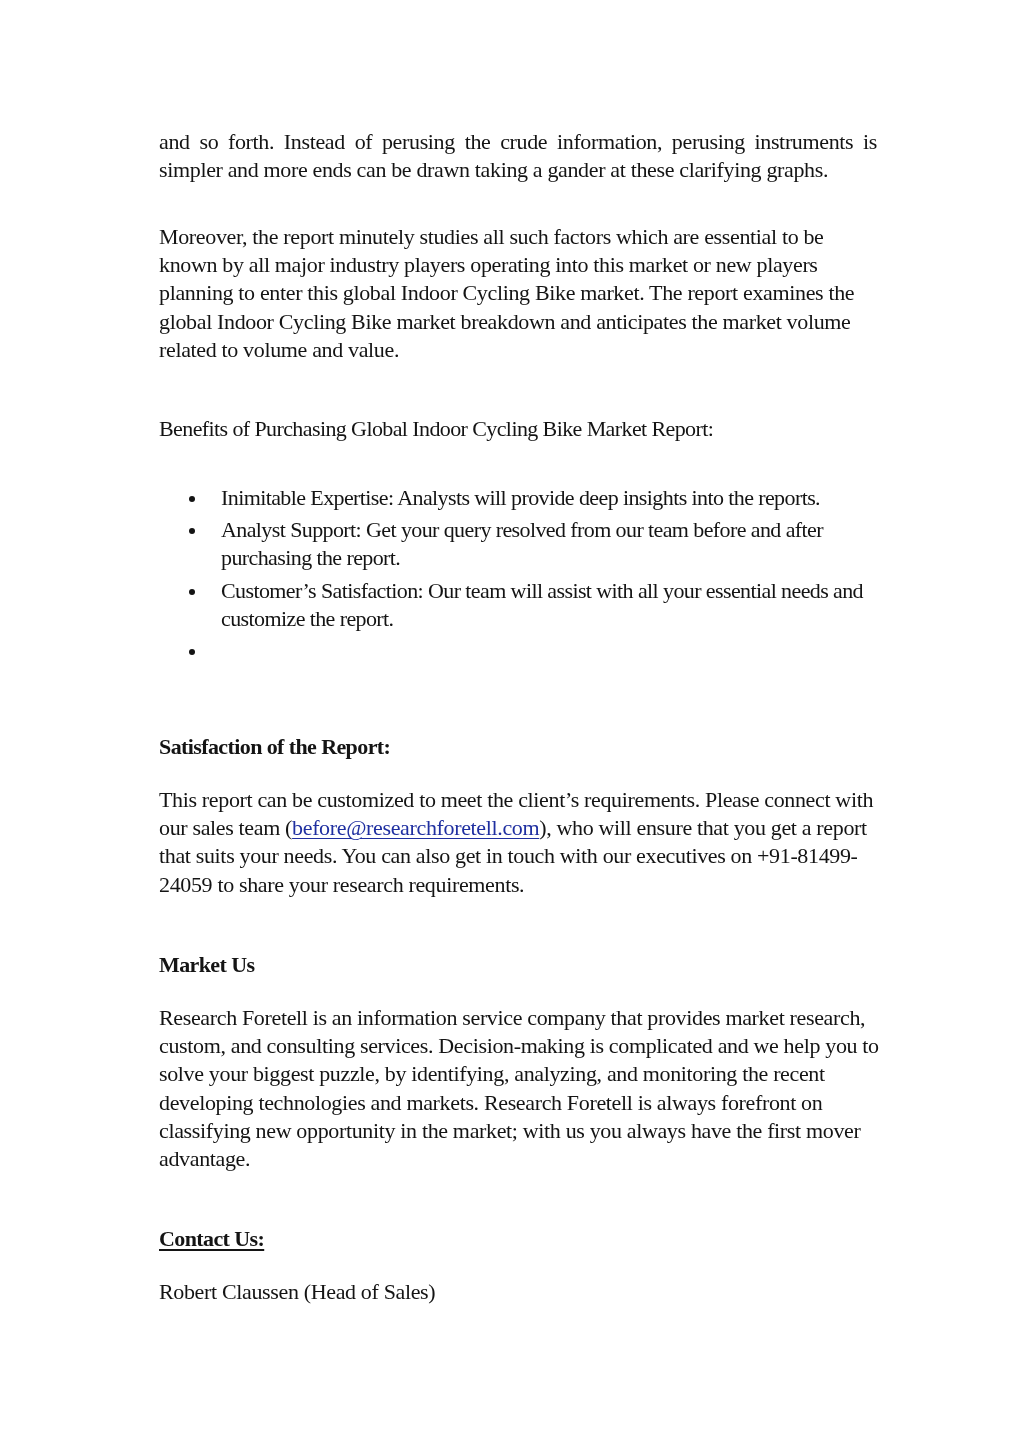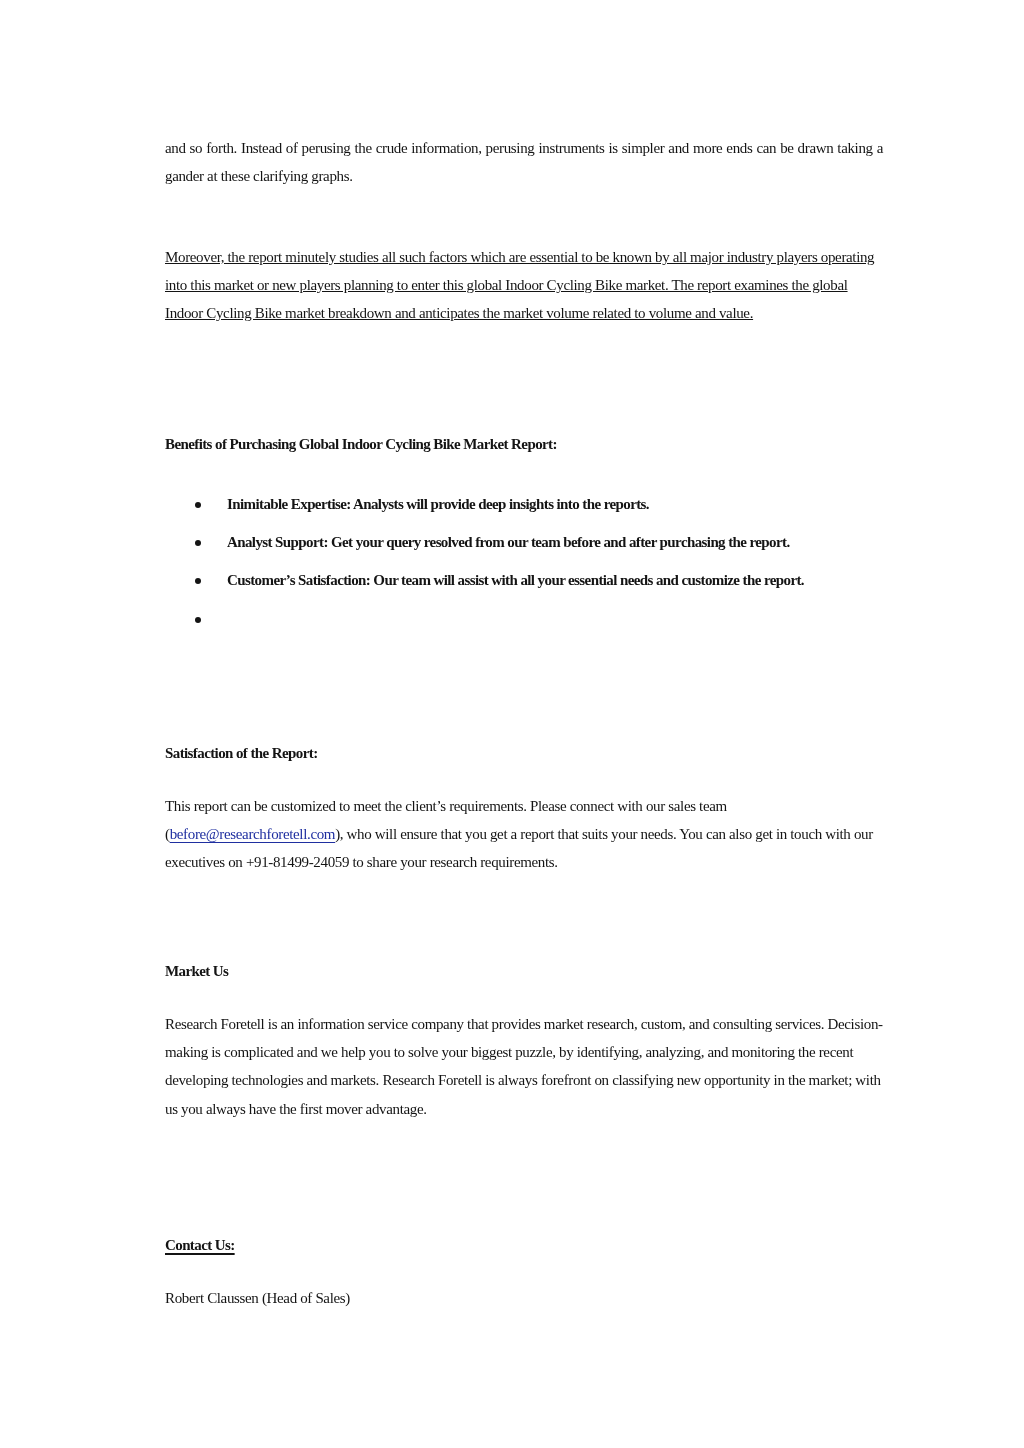--- a/index.html
+++ b/index.html
@@ -15,46 +15,46 @@
       font-family: "Liberation Serif", "DejaVu Serif", serif;
       color: #141414;
     }
     .page {
       position: absolute;
       left: 155px;
       top: 124px;
       width: 720px;
     }
     .txt {
-      font-size: 15px;
+      font-size: 22px;
       line-height: 28.2px;
       letter-spacing: -0.35px;
-      margin: 10px;
+      margin: 4px;
       transform-origin: left top;
     }
     .justify {
       text-align: justify;
       text-align-last: left;
     }
     .p1 { position: absolute; top: 0; width: 718px; }
-    .p2 { position: absolute; top: 109px; width: 720px; text-decoration: underline; }
-    .h-benefits { position: absolute; top: 296px; width: 740px; font-weight: bold; letter-spacing: -0.6px; }
+    .p2 { position: absolute; top: 95px; width: 720px; }
+    .h-benefits { position: absolute; top: 287px; width: 740px; font-weight: normal; letter-spacing: -0.6px; }
     ul.benefits {
       position: absolute;
       top: 356px;
       left: 0;
       margin: 0;
       padding: 0;
       list-style: none;
       width: 720px;
     }
     ul.benefits li {
       position: relative;
       padding-left: 62px;
-      font-weight: bold;
+      font-weight: normal;
       letter-spacing: -0.6px;
     }
     ul.benefits li .bullet {
       position: absolute;
       left: 30px;
       top: 12px;
       width: 6px;
       height: 6px;
       border-radius: 50%;
       background: #141414;

